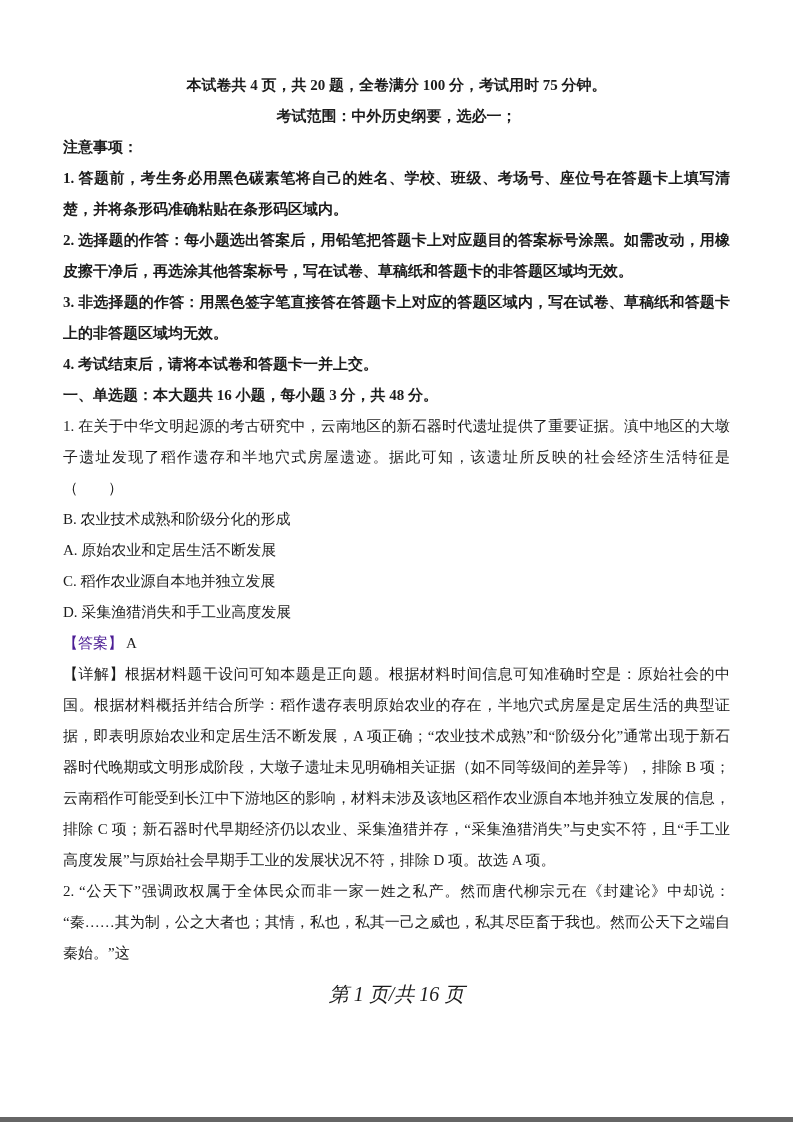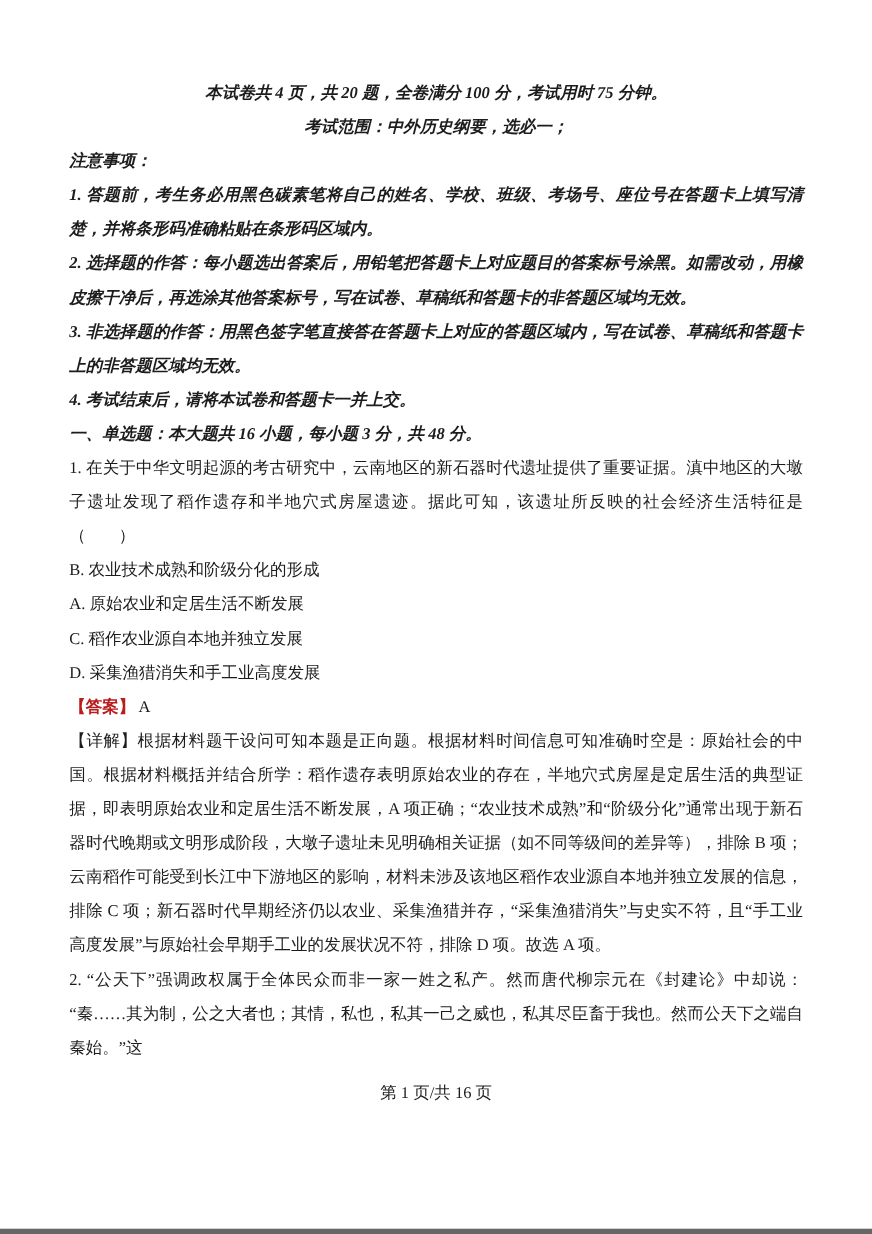--- a/index.html
+++ b/index.html
@@ -29,30 +29,31 @@
     line-height: 28px;
     text-align: center;
     margin: 0 0 16px 0;
     letter-spacing: 0.5px;
   }
   p.line {
     margin: 0;
     font-size: 15px;
     line-height: 31px;
   }
-  .b { font-weight: 700; font-style: italic; }
+  .b { font-weight: 700; }
   .center { text-align: center; }
   .justify { text-align: justify; }
-  .blue { color: #b91c1c; font-weight: bold; }
+  .blue { color: #4c1d95; }
   .answer-value { margin-left: 3px; }
   .page-footer {
     margin-top: 10px;
     text-align: center;
-    font-size: 15px;
+    font-size: 20px;
     line-height: 31px;
+    font-style: italic;
   }
   .bottom-bar {
     position: absolute;
     left: 0;
     right: 0;
     bottom: 0;
     height: 5px;
     background: #666666;
   }
 </style>

